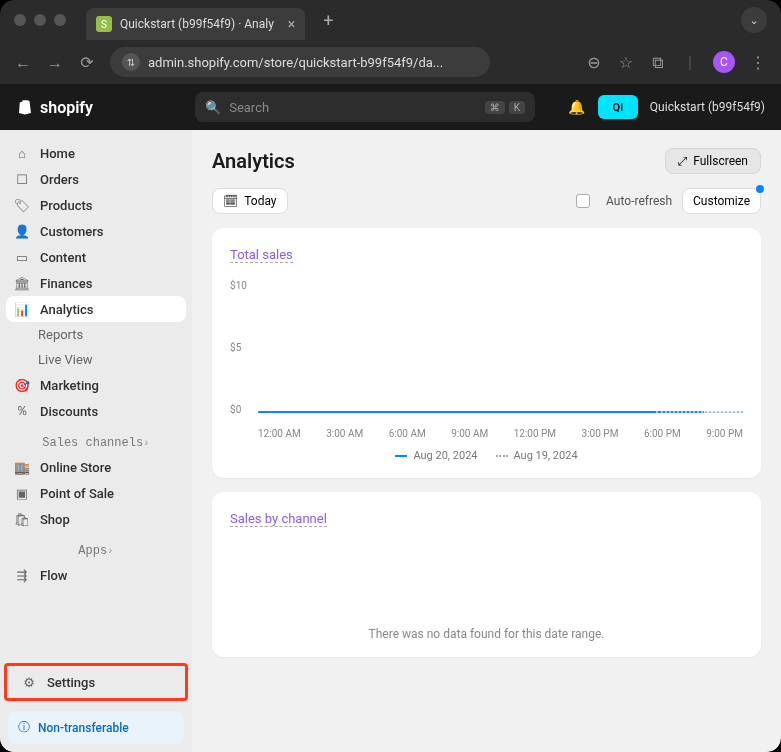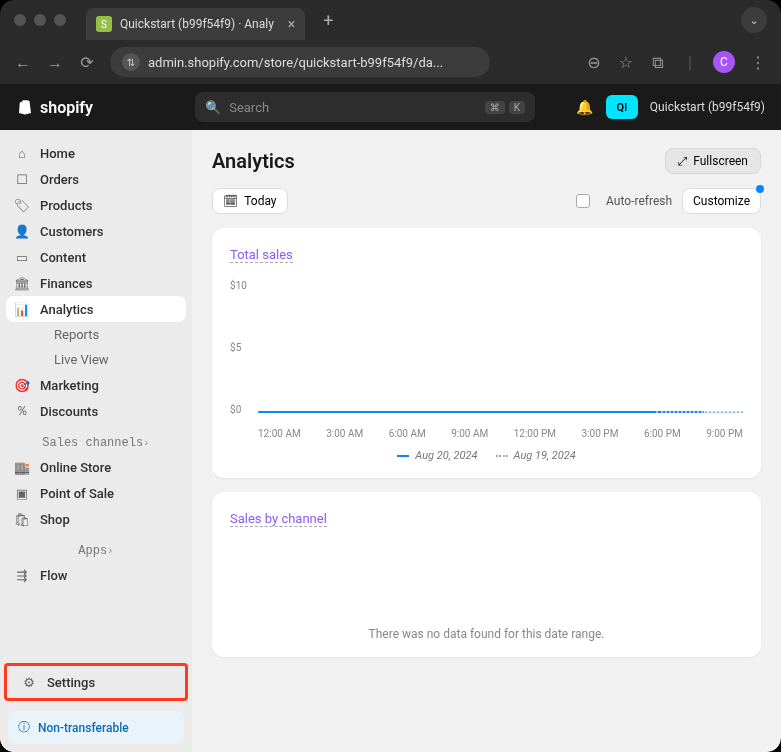--- a/index.html
+++ b/index.html
@@ -23,28 +23,28 @@
 
 .topbar { background: #1a1a1a; height: 46px; display: flex; align-items: center; padding: 0 16px; gap: 12px; }
 .logo { color: #fff; font-weight: 600; font-size: 16px; display: flex; align-items: center; gap: 6px; }
 .logo-icon { width: 18px; height: 18px; fill: #fff; }
 .search-container { flex: 1; max-width: 340px; margin-left: 90px; }
 .search-box { background: #2d2d2d; border-radius: 8px; height: 30px; display: flex; align-items: center; padding: 0 10px; gap: 8px; color: #888; font-size: 13px; }
 .kbd-hint { margin-left: auto; display: flex; gap: 4px; }
 .kbd { background: #444; border-radius: 4px; padding: 1px 5px; font-size: 10px; color: #aaa; }
 .topbar-right { display: flex; align-items: center; gap: 12px; margin-left: auto; }
 .bell { color: #ccc; font-size: 14px; }
-.user-badge { width: 32px; height: 24px; background: #00e5ff; border-radius: 6px; display: flex; align-items: center; justify-content: center; font-size: 11px; font-weight: 600; color: #000; }
+.user-badge { width: 40px; height: 24px; background: #00e5ff; border-radius: 6px; display: flex; align-items: center; justify-content: center; font-size: 11px; font-weight: 600; color: #000; }
 .store-name { color: #ddd; font-size: 12px; }
 
 .body-area { flex: 1; display: flex; background: #f1f1f1; overflow: hidden; }
 .sidebar { width: 192px; background: #ebebeb; display: flex; flex-direction: column; font-size: 13px; padding-top: 10px; }
 .nav-item { display: flex; align-items: center; gap: 10px; padding: 5px 14px; color: #303030; cursor: pointer; font-weight: 500; }
 .nav-item.active { background: #fff; border-radius: 8px; margin: 0 6px; padding: 5px 8px; }
-.nav-item.sub { padding-left: 54px; color: #666; font-weight: 400; }
+.nav-item.sub { padding-left: 38px; color: #666; font-weight: 400; }
 .nav-icon-s { width: 16px; height: 16px; display: flex; align-items: center; justify-content: center; color: #666; font-size: 13px; }
 .section-label { padding: 12px 14px 4px; color: #777; font-size: 12px; display: flex; align-items: center; justify-content: center; font-family: Liberation Mono, monospace; }
 .chev { color: #999; font-size: 11px; }
 .sidebar-spacer { flex: 1; }
 .settings-row { display: flex; align-items: center; gap: 10px; padding: 8px 14px; color: #303030; font-weight: 500; cursor: pointer; }
 .settings-highlight { border: 3px solid #ff3b1f; border-radius: 4px; margin: 2px 4px; }
 .non-transferable { background: #e8f3fb; margin: 8px; border-radius: 8px; padding: 8px 10px; display: flex; align-items: center; gap: 8px; color: #0a6db7; font-size: 12px; font-weight: 500; }
 
 .main { flex: 1; padding: 18px 20px; overflow-y: auto; }
 .page-header { display: flex; align-items: center; justify-content: space-between; margin-bottom: 14px; }
@@ -63,21 +63,21 @@
 .metric-value { font-size: 24px; font-weight: 600; color: #1a1a1a; margin-top: 6px; display: flex; align-items: center; gap: 8px; }
 .metric-dash { color: #999; font-size: 16px; }
 .chart-area { margin-top: 16px; position: relative; height: 160px; }
 .y-tick { position: absolute; left: 0; font-size: 10px; color: #888; transform: translateY(-50%); }
 .plot { position: absolute; left: 28px; right: 0; top: 6px; bottom: 26px; }
 .axis-line { position: absolute; bottom: 0; left: 0; right: 0; height: 1px; background: #ddd; }
 .data-line { position: absolute; bottom: 0; left: 0; right: 8%; height: 2px; background: #0a84ff; border-radius: 1px; }
 .data-line-dash { position: absolute; bottom: 0; left: 82%; right: 0; height: 0; border-top: 2px dotted #9fc5e8; }
 .x-ticks { position: absolute; bottom: 0; left: 28px; right: 0; display: flex; justify-content: space-between; font-size: 10px; color: #888; }
 .legend { display: flex; justify-content: center; gap: 18px; margin-top: 10px; font-size: 11px; color: #777; }
-.legend-item { display: flex; align-items: center; gap: 6px; font-style: italic; }
+.legend-item { display: flex; align-items: center; gap: 6px; }
 .legend-swatch { width: 12px; height: 2px; background: #0a84ff; }
 .legend-swatch.dash { background: none; border-top: 2px dotted #aaa; height: 0; }
 .empty-msg { text-align: center; color: #888; font-size: 12px; padding-top: 100px; }
 svg { display: block; }
 </style>
 </head>
 <body>
 
 <div class="window">
   <div class="titlebar">

